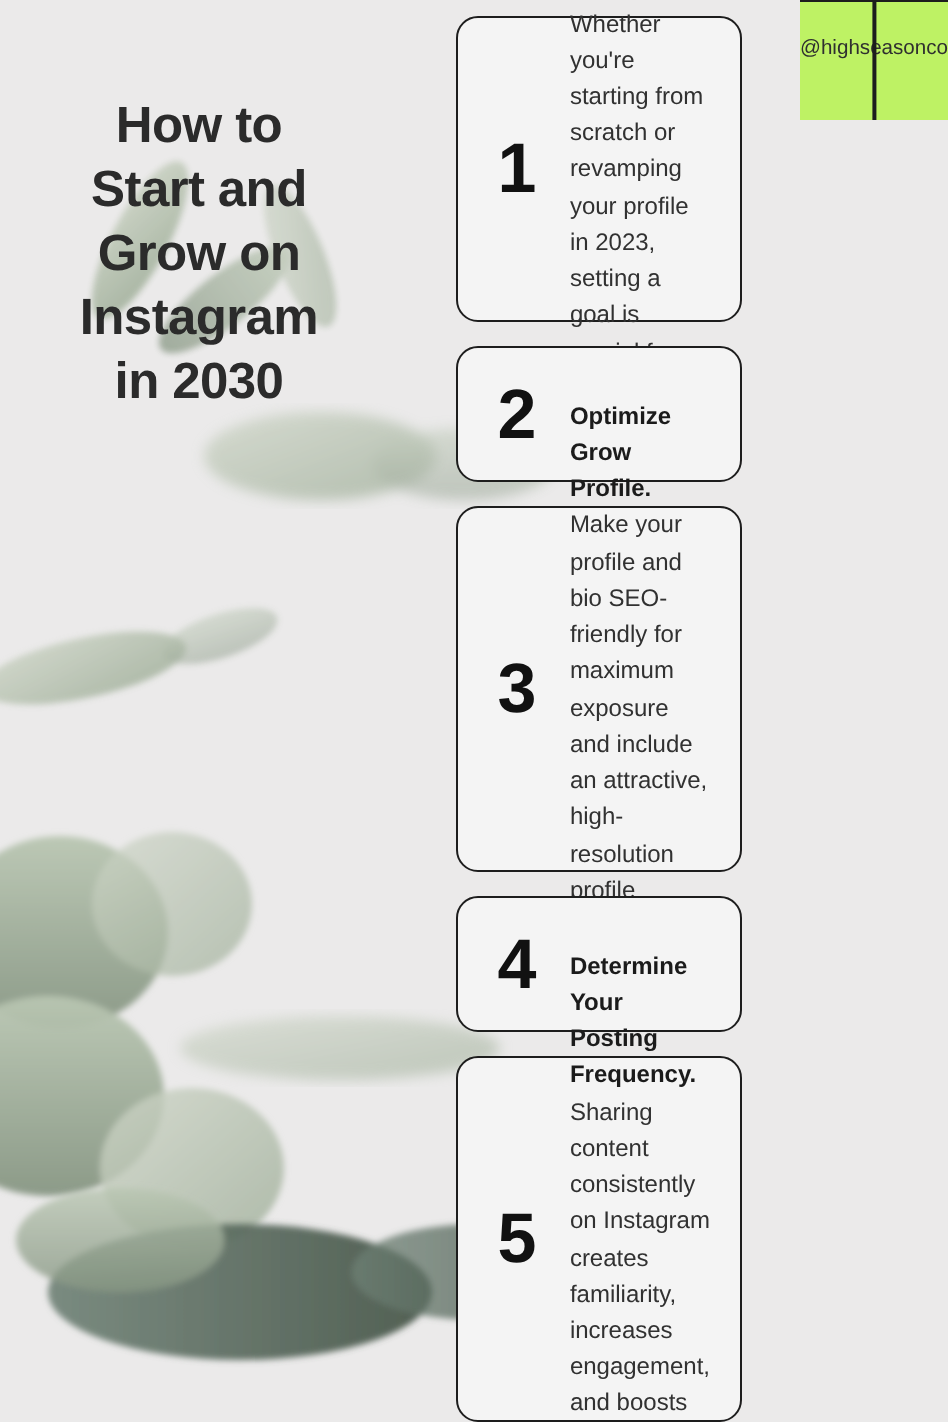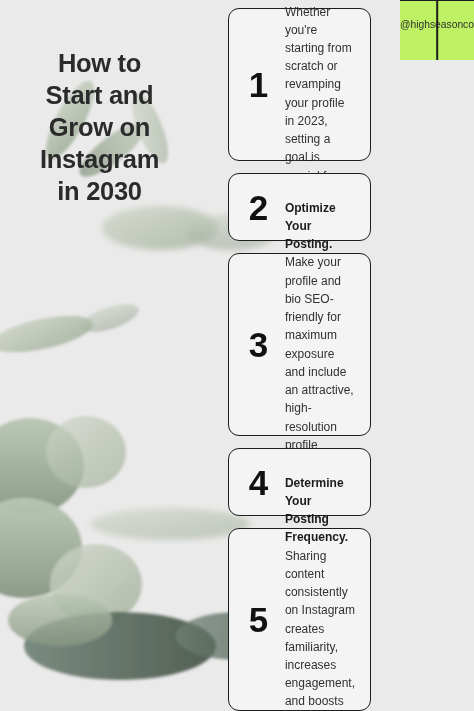--- a/index.html
+++ b/index.html
@@ -191,21 +191,21 @@
   <div class="steps" id="steps">
       <div class="card">
         <div class="card-num">1</div>
         <div class="card-text"><b>Define Your Goals.</b><span> Whether you're starting from scratch or revamping your profile in 2023, setting a goal is crucial for success.</span></div>
       </div>
       <div class="card">
         <div class="card-num">2</div>
       </div>
       <div class="card">
         <div class="card-num">3</div>
-        <div class="card-text"><b>Optimize Your Posting.</b><span> Make your profile and bio SEO-friendly for maximum exposure and include an attractive, high-resolution profile picture and highlights.</span></div>
+        <div class="card-text"><b>Optimize Grow Profile.</b><span> Make your profile and bio SEO-friendly for maximum exposure and include an attractive, high-resolution profile picture and highlights.</span></div>
       </div>
       <div class="card">
         <div class="card-num">4</div>
       </div>
       <div class="card">
         <div class="card-num">5</div>
         <div class="card-text"><b>Determine Your Posting Frequency.</b><span> Sharing content consistently on Instagram creates familiarity, increases engagement, and boosts your account's SEO.</span></div>
       </div>
     </div>
 

